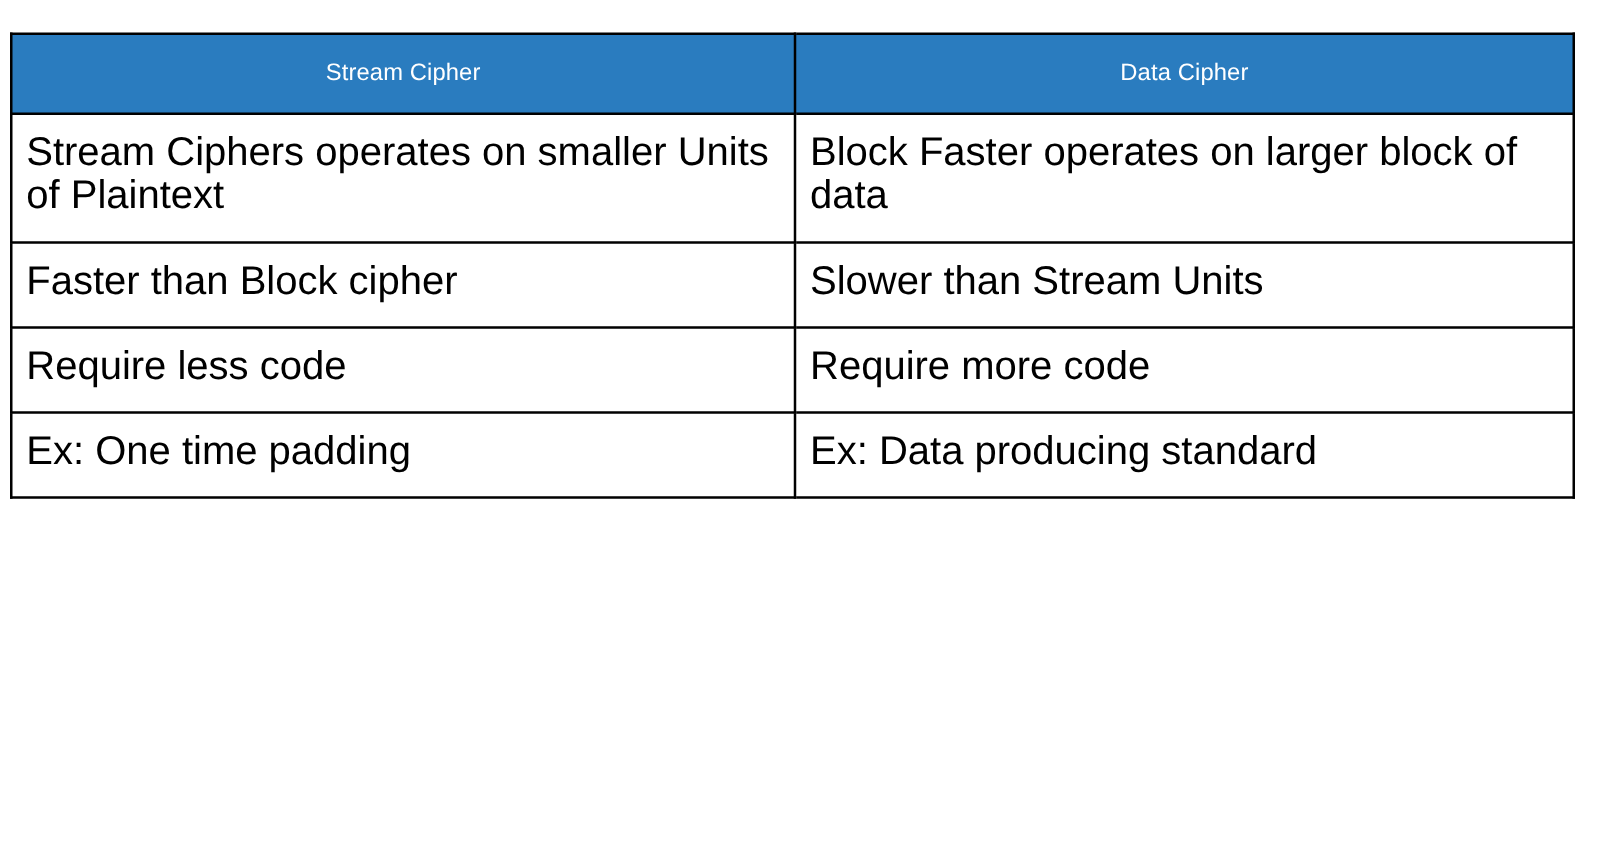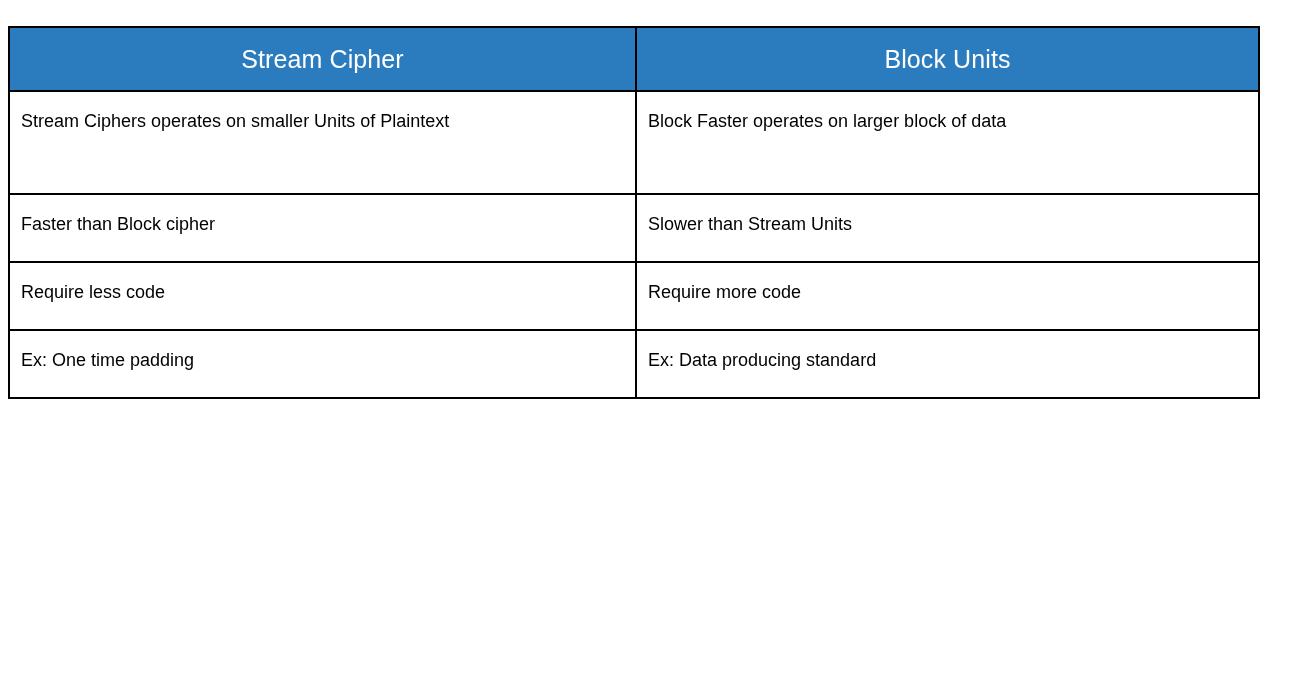--- a/index.html
+++ b/index.html
@@ -39,30 +39,30 @@
   .compare-table td {
     border: 2px solid #000000;
     vertical-align: top;
     padding: 0;
   }
 
   .compare-table thead th {
     background: #2a7cbf;
     color: #ffffff;
     height: 62px;
-    font-size: 25px;
+    font-size: 19px;
     font-weight: normal;
     text-align: center;
     vertical-align: middle;
     letter-spacing: 0.1px;
   }
 
   .compare-table tbody td {
     color: #000000;
-    font-size: 18px;
+    font-size: 32px;
     line-height: 34px;
     padding: 12px 12px 12px 11px;
     text-align: left;
   }
 
   .cell-text {
     display: block;
     white-space: pre-line;
   }
 
@@ -81,21 +81,21 @@
       <col class="col-left">
       <col class="col-right">
     </colgroup>
 
     <thead>
       <tr>
         <th>
           <span class="cell-text">Stream Cipher</span>
         </th>
         <th>
-          <span class="cell-text">Block Units</span>
+          <span class="cell-text">Data Cipher</span>
         </th>
       </tr>
     </thead>
 
     <tbody>
 
       <tr class="row-h100">
         <td>
           <span class="cell-text">Stream Ciphers operates on smaller Units of Plaintext</span>
         </td>

